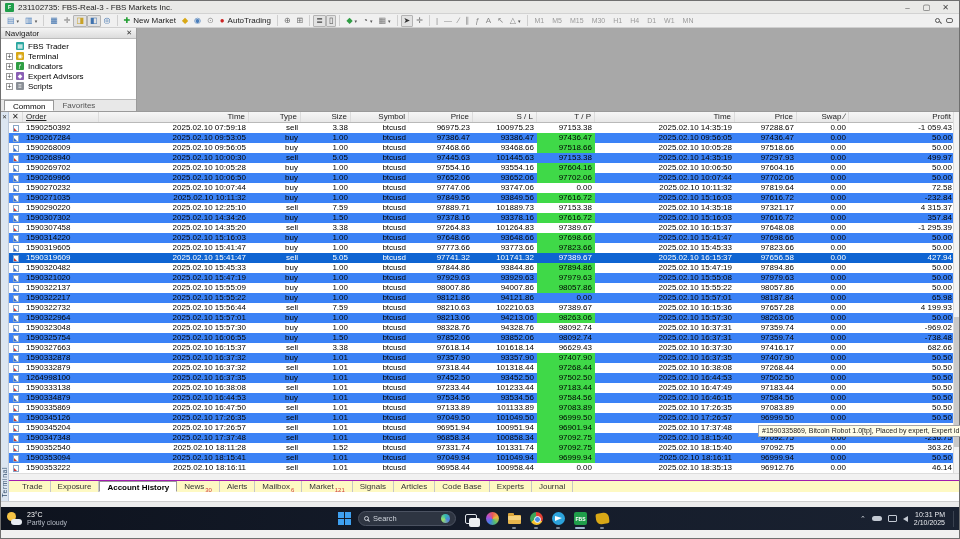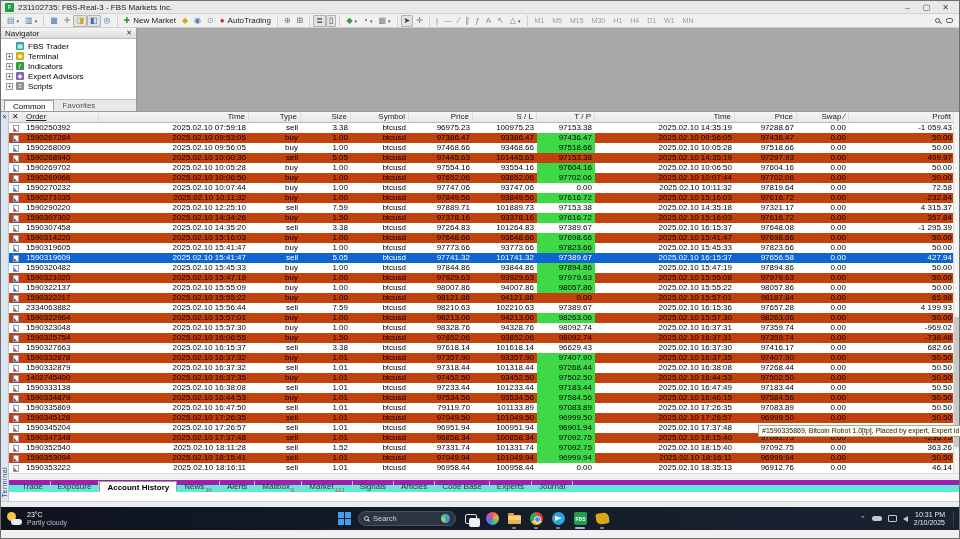--- a/index.html
+++ b/index.html
@@ -44,34 +44,34 @@
   
   .terminal{position:relative;height:390px;background:#fff;display:flex;border-top:1px solid #9a9a9a}
   .vstrip{width:8px;background:#dce6f1;border-right:1px solid #b9c6d8;position:relative}
   .vstrip .x{position:absolute;top:1px;left:1px;font-size:6px;color:#333}
   .vcap{position:absolute;bottom:4px;left:0;width:8px;font-size:7px;color:#35506e;writing-mode:vertical-rl;transform:rotate(180deg);letter-spacing:0.5px}
   .tcontent{flex:1;display:flex;flex-direction:column;position:relative}
   .hrow{height:11px;display:flex;background:linear-gradient(#f6f6f6,#e7e7e7);border-bottom:1px solid #b9b9b9;font-size:8px;color:#222}
   .hcell{border-right:1px solid #dcdcdc;padding:0 3px;line-height:10px;white-space:nowrap;overflow:hidden}
   .rows{height:350px;overflow:hidden}
   .trow{height:10px;display:flex;font-size:8px;line-height:10px;background:#fff}
-  .trow.alt{background:#c2410c}
+  .trow.alt{background:#3b82f6}
   .trow.sel{background:var(--sel);color:#fff}
   .tcell{padding:0 3px;white-space:nowrap;overflow:hidden}
   .num{text-align:right}
   .tpgreen{background:var(--green);color:#000}
   .icell{display:flex;align-items:center;justify-content:center;padding:0}
   .doc{width:6px;height:7px;background:#fff;border:1px solid #8aa7c6;position:relative;display:inline-block}
   .doc::after{content:"";position:absolute;left:0;bottom:0;width:0;height:0;border-left:3px solid #3366cc;border-top:3px solid transparent}
   .doc.sell::after{border-left-color:#cc3333}
   .sumrow{height:10px;background:#c6c6c6;display:flex;align-items:center;font-size:8px;font-weight:bold;padding:0 4px;border-top:1px solid #adadad}
   .sumrow .part{margin-right:10px;white-space:nowrap}
   .sumrow .bal{margin-left:auto;padding-right:8px}
   .hscroll{height:7px;background:#f1f1f1;border-top:1px solid #ddd}
-  .ttabs{height:12px;background:#5eead4;border-top:5px solid #a21caf;display:flex;align-items:flex-end;padding-left:6px;font-size:8px}
+  .ttabs{height:12px;background:#fef9c3;border-top:1px solid #a21caf;display:flex;align-items:center;padding-left:6px;font-size:8px}
   .ttab{height:11px;line-height:11px;padding:0 7px;color:#333;border-right:1px solid #c6c6c6;white-space:nowrap}
   .ttab.active{background:#fff;border:1px solid #9a9a9a;border-bottom:1px solid #fff;font-weight:bold;color:#000}
   .badge{color:var(--badge);font-size:6px;vertical-align:sub;margin-left:1px}
   .vscroll{position:absolute;right:0;top:0;width:6px;height:361px;background:#f2f2f2;border-left:1px solid #ddd}
   .vthumb{position:absolute;left:0;width:5px;top:205px;height:130px;background:#c9c9c9}
   .statusbar{height:6px;background:#ececec;border-top:1px solid #cfcfcf}
   
   .tooltip{position:absolute;left:757px;top:424px;height:12px;background:#fffde7;border:1px solid #a6a6a6;font-size:7px;line-height:10px;padding:0 3px;white-space:nowrap;z-index:40;color:#222}
   
   .taskbar{height:23px;background:linear-gradient(90deg,#0e131e,#131a28 40%,#1a2231);position:relative;display:flex;align-items:center;color:#fff}
@@ -653,21 +653,21 @@
             <div class="tcell num" style="width: 58px;">0.00</div>
             <div class="tcell num" style="width: 140px;">2025.02.10 15:57:01</div>
             <div class="tcell num" style="width: 62px;">98187.84</div>
             <div class="tcell num" style="width: 52px;">0.00</div>
             <div class="tcell num" style="width: 106px;">65.98</div>
           </div>
           <div class="trow">
             <div class="tcell icell" style="width: 14px;">
               <span class="doc sell"></span>
             </div>
-            <div class="tcell" style="width: 76px;">2334063882</div>
+            <div class="tcell" style="width: 76px;">1590322732</div>
             <div class="tcell num" style="width: 150px;">2025.02.10 15:56:44</div>
             <div class="tcell num" style="width: 52px;">sell</div>
             <div class="tcell num" style="width: 50px;">7.59</div>
             <div class="tcell num" style="width: 58px;">btcusd</div>
             <div class="tcell num" style="width: 64px;">98210.63</div>
             <div class="tcell num" style="width: 64px;">102210.63</div>
             <div class="tcell num" style="width: 58px;">97389.67</div>
             <div class="tcell num" style="width: 140px;">2025.02.10 16:15:36</div>
             <div class="tcell num" style="width: 62px;">97657.28</div>
             <div class="tcell num" style="width: 52px;">0.00</div>
@@ -772,21 +772,21 @@
             <div class="tcell num tpgreen" style="width: 58px;">97268.44</div>
             <div class="tcell num" style="width: 140px;">2025.02.10 16:38:08</div>
             <div class="tcell num" style="width: 62px;">97268.44</div>
             <div class="tcell num" style="width: 52px;">0.00</div>
             <div class="tcell num" style="width: 106px;">50.50</div>
           </div>
           <div class="trow alt">
             <div class="tcell icell" style="width: 14px;">
               <span class="doc buy"></span>
             </div>
-            <div class="tcell" style="width: 76px;">1402745400</div>
+            <div class="tcell" style="width: 76px;">1264998100</div>
             <div class="tcell num" style="width: 150px;">2025.02.10 16:37:35</div>
             <div class="tcell num" style="width: 52px;">buy</div>
             <div class="tcell num" style="width: 50px;">1.01</div>
             <div class="tcell num" style="width: 58px;">btcusd</div>
             <div class="tcell num" style="width: 64px;">97452.50</div>
             <div class="tcell num" style="width: 64px;">93452.50</div>
             <div class="tcell num tpgreen" style="width: 58px;">97502.50</div>
             <div class="tcell num" style="width: 140px;">2025.02.10 16:44:53</div>
             <div class="tcell num" style="width: 62px;">97502.50</div>
             <div class="tcell num" style="width: 52px;">0.00</div>
@@ -828,21 +828,21 @@
           </div>
           <div class="trow">
             <div class="tcell icell" style="width: 14px;">
               <span class="doc sell"></span>
             </div>
             <div class="tcell" style="width: 76px;">1590335869</div>
             <div class="tcell num" style="width: 150px;">2025.02.10 16:47:50</div>
             <div class="tcell num" style="width: 52px;">sell</div>
             <div class="tcell num" style="width: 50px;">1.01</div>
             <div class="tcell num" style="width: 58px;">btcusd</div>
-            <div class="tcell num" style="width: 64px;">79119.70</div>
+            <div class="tcell num" style="width: 64px;">97133.89</div>
             <div class="tcell num" style="width: 64px;">101133.89</div>
             <div class="tcell num tpgreen" style="width: 58px;">97083.89</div>
             <div class="tcell num" style="width: 140px;">2025.02.10 17:26:35</div>
             <div class="tcell num" style="width: 62px;">97083.89</div>
             <div class="tcell num" style="width: 52px;">0.00</div>
             <div class="tcell num" style="width: 106px;">50.50</div>
           </div>
           <div class="trow alt">
             <div class="tcell icell" style="width: 14px;">
               <span class="doc sell"></span>

